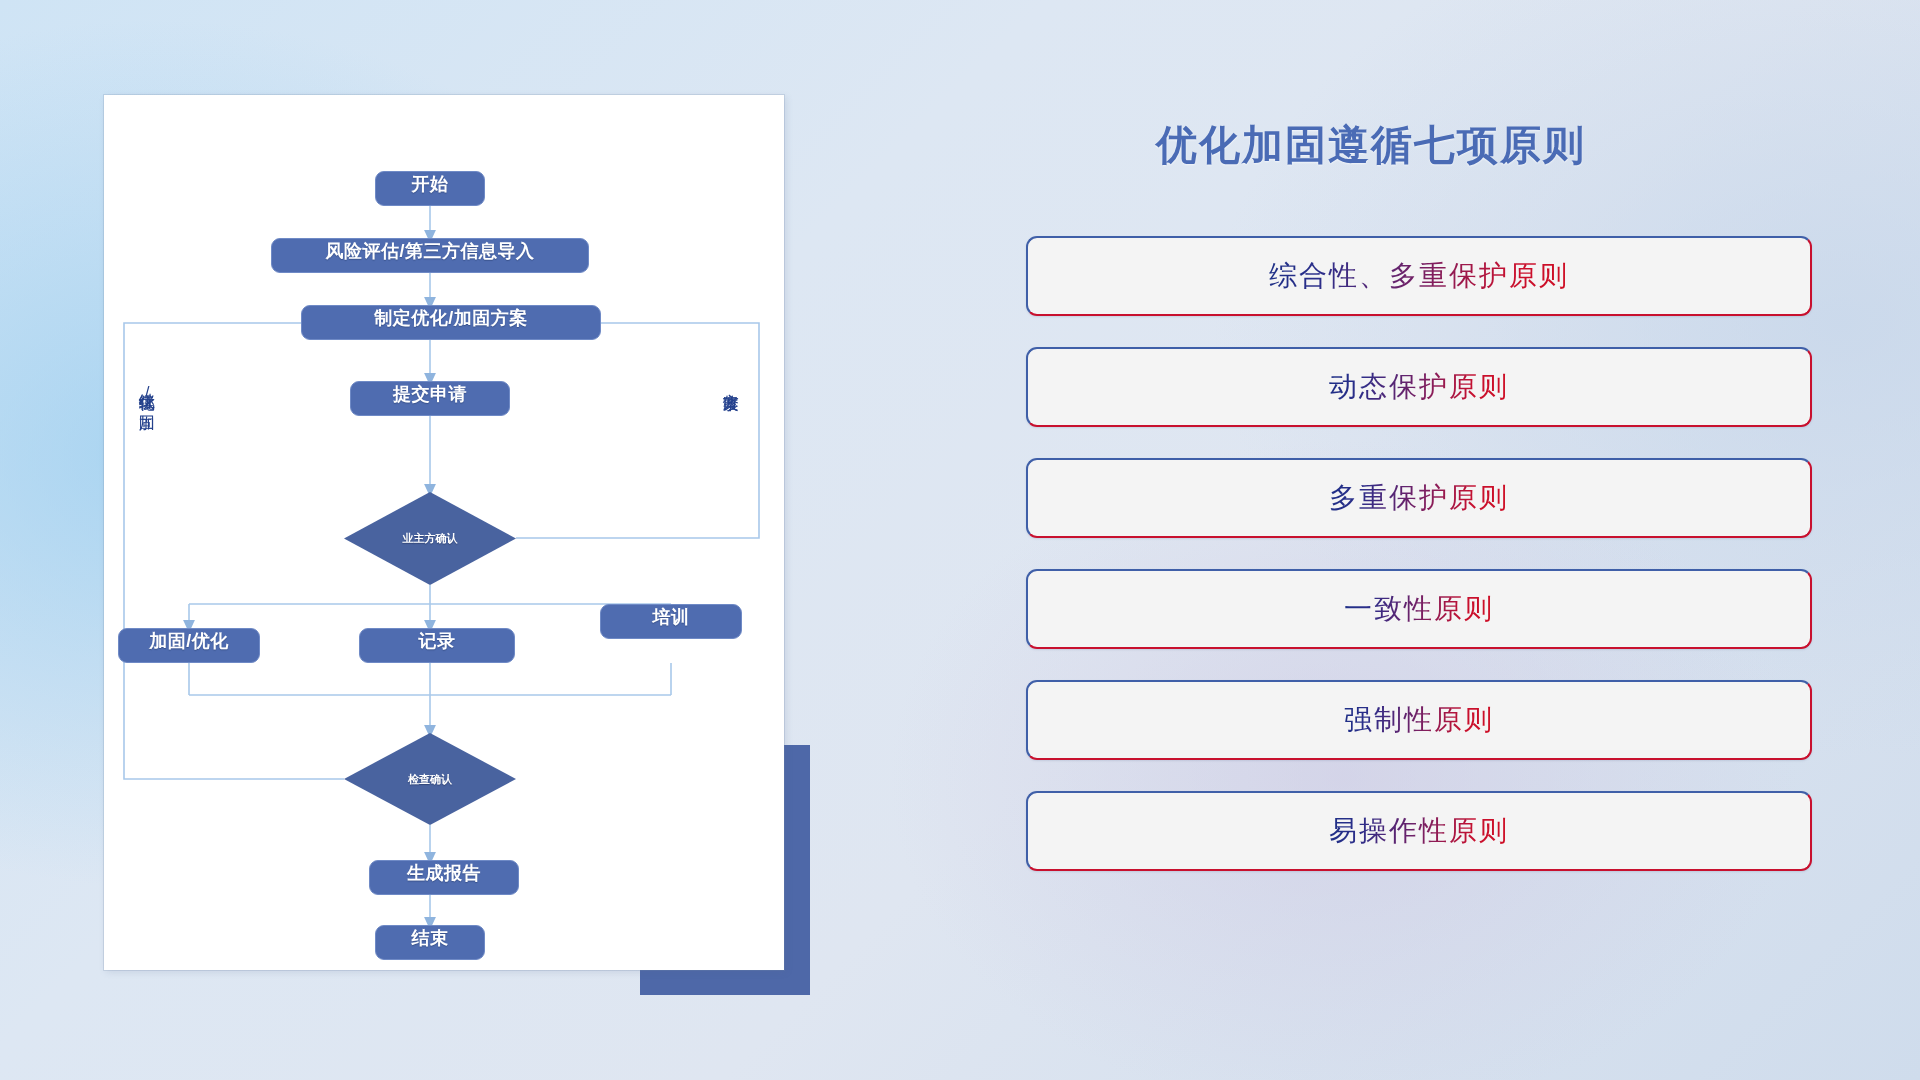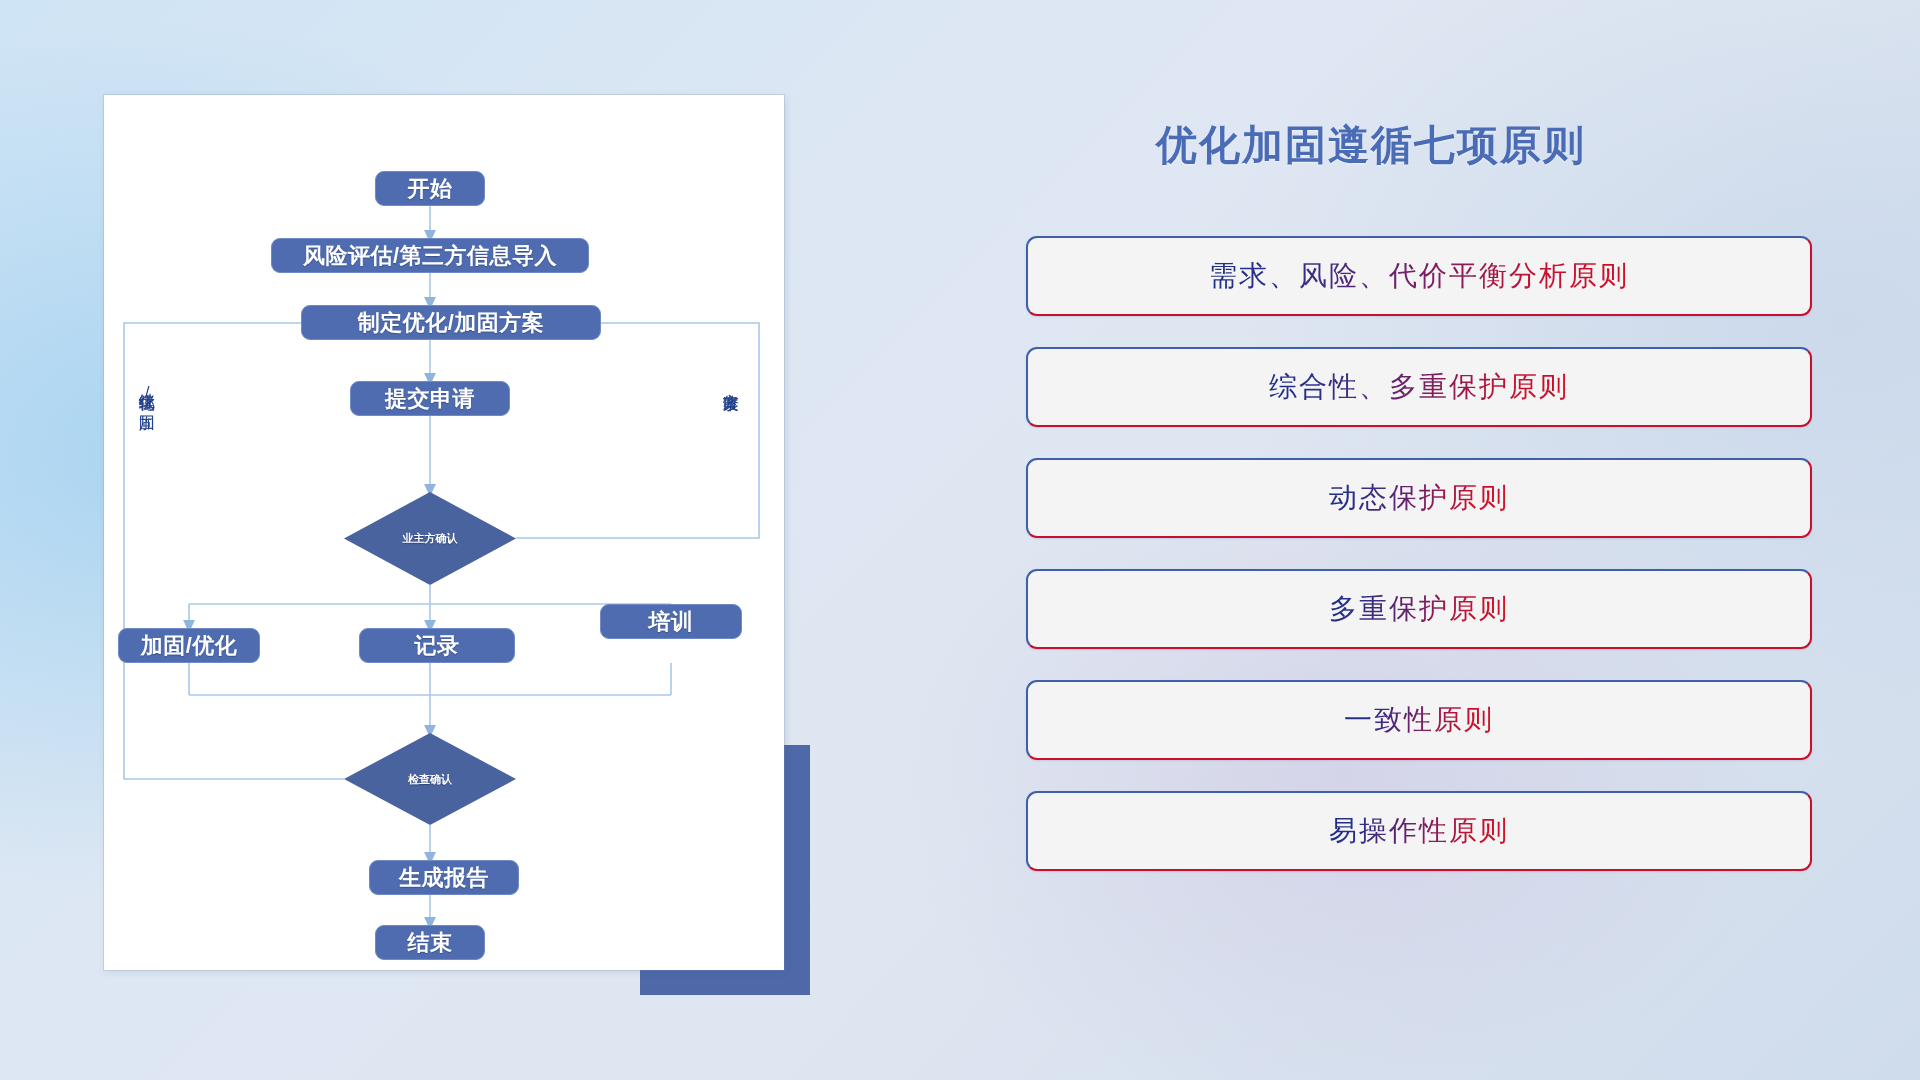--- a/index.html
+++ b/index.html
@@ -51,23 +51,22 @@
     height: 875px;
   }
 
   .node {
     position: absolute;
     background: #4f6cb0;
     border: 1px solid #6f8ac6;
     border-radius: 9px;
     color: #ffffff;
     font-weight: bold;
-    font-size: 22px;
+    font-size: 18px;
     display: flex;
-    align-items: center;
     justify-content: center;
     white-space: nowrap;
     letter-spacing: 0.5px;
     text-shadow: 0 1px 1px rgba(30,50,95,0.45);
   }
 
   .diamond {
     position: absolute;
     color: #ffffff;
     font-weight: bold;
@@ -246,40 +245,40 @@
     <div class="vlabel" style="left:34px; top:285px;">继续优化/加固</div>
 
     <div class="vlabel" style="left:618px; top:285px;">方案修改</div>
 
   </div>
 
   <div id="title">优化加固遵循七项原则</div>
 
   <div id="cards">
 
-    <div class="pcard">
-      <span class="pcard-text">需求、风险、代价平衡分析原则</span>
-    </div>
 
     <div class="pcard">
       <span class="pcard-text">综合性、多重保护原则</span>
     </div>
 
     <div class="pcard">
       <span class="pcard-text">动态保护原则</span>
     </div>
 
     <div class="pcard">
       <span class="pcard-text">多重保护原则</span>
     </div>
 
     <div class="pcard">
       <span class="pcard-text">一致性原则</span>
     </div>
 
+    <div class="pcard">
+      <span class="pcard-text">强制性原则</span>
+    </div>
 
     <div class="pcard">
       <span class="pcard-text">易操作性原则</span>
     </div>
 
   </div>
 
 </div>
 
 </body></html>

